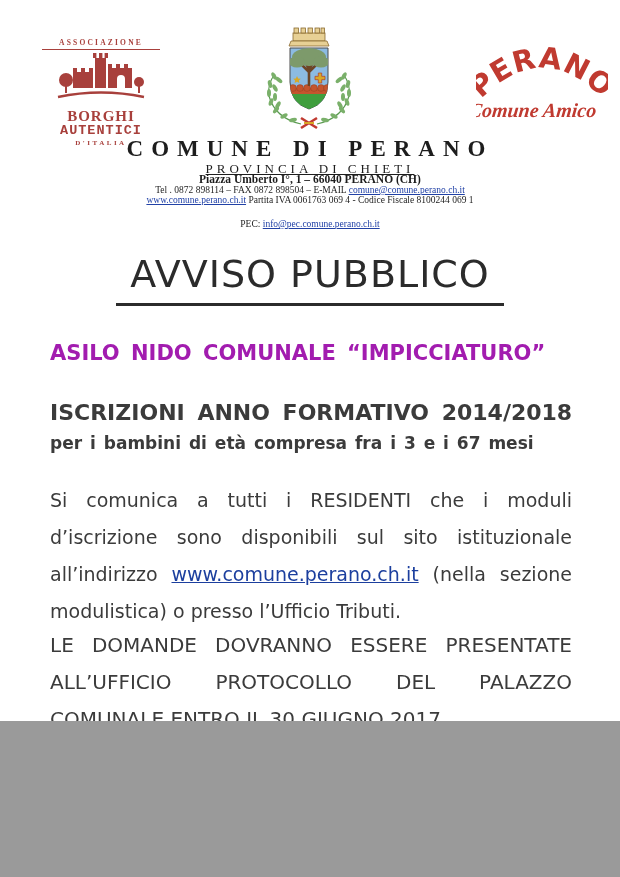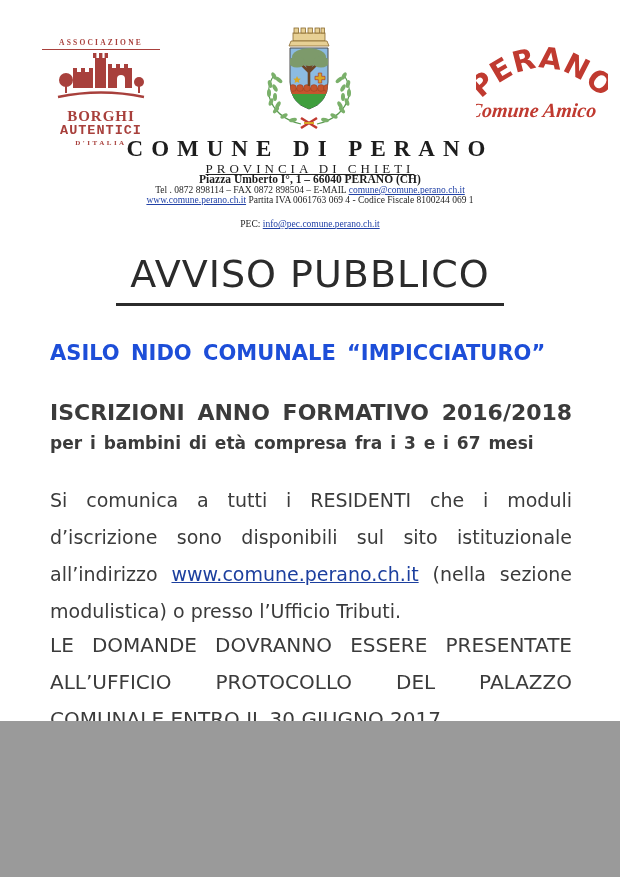--- a/index.html
+++ b/index.html
@@ -21,21 +21,21 @@
   .province{top:161px;font-size:13px;letter-spacing:4px;text-decoration:underline;}
   .address{top:173px;font-size:11.5px;font-weight:bold;}
   .smline{font-size:9.5px;}
   .tel{top:185px;}
   .web{top:195px;}
   .pec{top:219px;}
   a.hlink,.hlink{color:#2141a6;text-decoration:underline;cursor:pointer;}
   
   .title-wrap{position:absolute;top:252px;left:0;width:620px;text-align:center;}
   .title{display:inline-block;font-size:38px;font-weight:normal;color:#2b2b2b;letter-spacing:1px;border-bottom:3px solid #2b2b2b;padding:0 14px 7px 14px;}
-  .subject{position:absolute;left:50px;top:341px;width:530px;font-size:21px;font-weight:bold;color:#1d4ed8;word-spacing:4px;}
+  .subject{position:absolute;left:50px;top:341px;width:530px;font-size:21px;font-weight:bold;color:#a21caf;word-spacing:4px;}
   .heading{position:absolute;left:50px;top:400px;width:530px;font-size:22px;font-weight:bold;color:#3b3b3b;word-spacing:5px;}
   .subheading{position:absolute;left:50px;top:433px;width:530px;font-size:17px;font-weight:bold;color:#3b3b3b;word-spacing:2px;}
   .para{position:absolute;left:50px;width:522px;font-size:19px;line-height:37px;text-align:justify;color:#3b3b3b;}
   .para1{top:482px;}
   .para2{top:627px;font-size:20px;}
   .blink{color:#1c3f9e;text-decoration:underline;cursor:pointer;}
   .deadline{text-decoration:underline;text-decoration-thickness:2px;text-underline-offset:4px;}
   
   .stamp{position:absolute;left:118px;top:756px;width:102px;height:102px;opacity:.88;}
   .role{position:absolute;left:240px;top:770px;width:200px;text-align:center;font-size:20px;color:#3b3b3b;}
@@ -170,21 +170,21 @@
   </div>
   <div class="hdr-line smline pec">
     <span>PEC: </span><span class="hlink">info@pec.comune.perano.ch.it</span>
   </div>
 
   <div class="title-wrap">
     <span class="title">AVVISO PUBBLICO</span>
   </div>
 
   <div class="subject">ASILO NIDO COMUNALE “IMPICCIATURO”</div>
-  <div class="heading">ISCRIZIONI ANNO FORMATIVO 2016/2018</div>
+  <div class="heading">ISCRIZIONI ANNO FORMATIVO 2014/2018</div>
   <div class="subheading">per i bambini di età compresa fra i 3 e i 67 mesi</div>
 
   <div class="para para1">
     <span>Si comunica a tutti i RESIDENTI che i moduli d’iscrizione sono disponibili sul sito istituzionale all’indirizzo </span><span class="blink">www.comune.perano.ch.it</span><span> (nella sezione modulistica) o presso l’Ufficio Tributi.</span>
   </div>
 
   <div class="para para2">
     <span>LE DOMANDE DOVRANNO ESSERE PRESENTATE ALL’UFFICIO PROTOCOLLO DEL PALAZZO COMUNALE </span><span class="deadline">ENTRO IL 30 GIUGNO 2017</span><span>.</span>
   </div>
 

